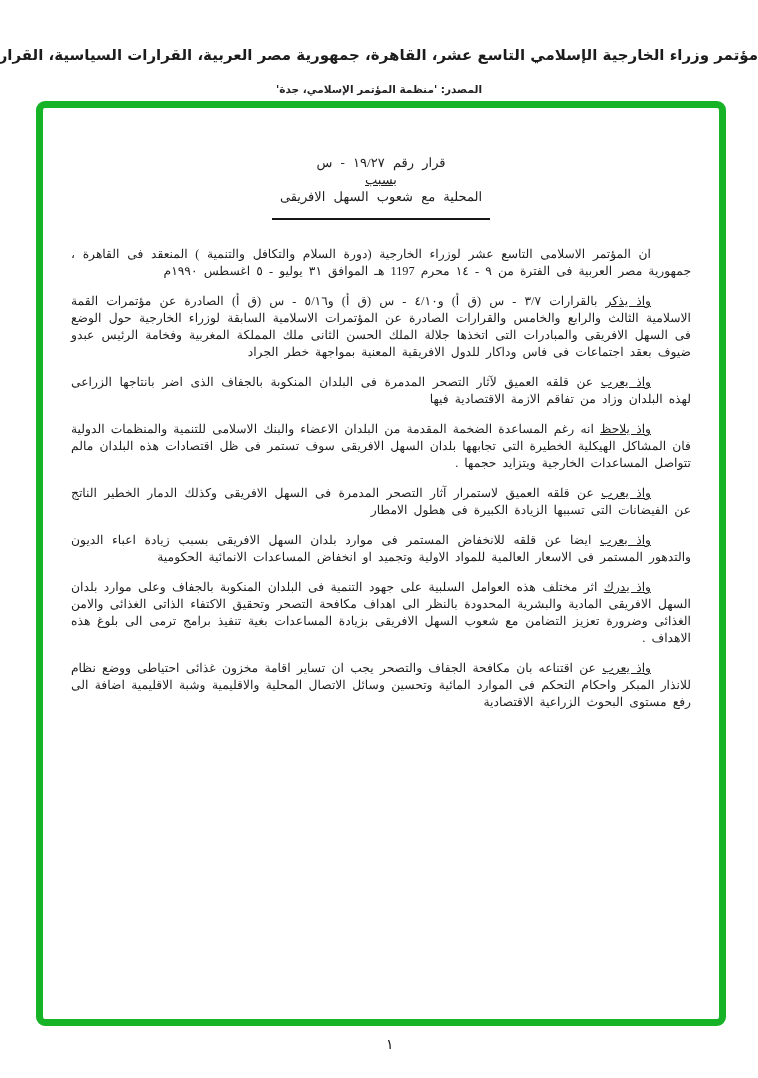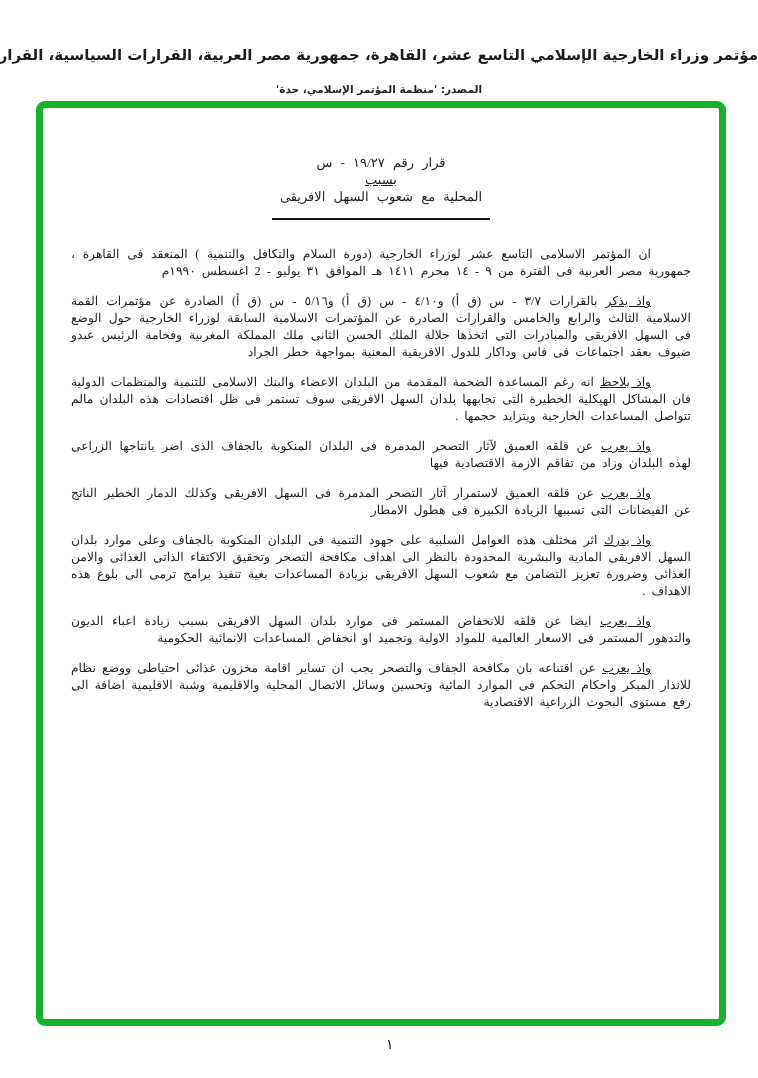--- a/index.html
+++ b/index.html
@@ -83,32 +83,32 @@
 <div class="doc-frame" style="border-color: rgb(23, 179, 38);">
   <div class="doc-content">
 
     <div class="decision-title">
       <div>قرار رقم ١٩/٢٧ - س</div>
       <div class="subject">بسبب</div>
       <div>المحلية مع شعوب السهل الافريقى</div>
     </div>
     <div class="title-divider"></div>
 
-    <p class="para first"><span class="lead"></span><span>ان المؤتمر الاسلامى التاسع عشر لوزراء الخارجية (دورة السلام والتكافل والتنمية ) المنعقد فى القاهرة ، جمهورية مصر العربية فى الفترة من ٩ - ١٤ محرم ١٤١١ هـ الموافق ٣١ يوليو - 2 اغسطس ١٩٩٠م</span></p>
+    <p class="para first"><span class="lead"></span><span>ان المؤتمر الاسلامى التاسع عشر لوزراء الخارجية (دورة السلام والتكافل والتنمية ) المنعقد فى القاهرة ، جمهورية مصر العربية فى الفترة من ٩ - ١٤ محرم 1197 هـ الموافق ٣١ يوليو - ٥ اغسطس ١٩٩٠م</span></p>
 
     <p class="para"><span class="lead">واذ يذكر</span><span> بالقرارات ٣/٧ - س (ق أ) و٤/١٠ - س (ق أ) و٥/١٦ - س (ق أ) الصادرة عن مؤتمرات القمة الاسلامية الثالث والرابع والخامس والقرارات الصادرة عن المؤتمرات الاسلامية السابقة لوزراء الخارجية حول الوضع فى السهل الافريقى والمبادرات التى اتخذها جلالة الملك الحسن الثانى ملك المملكة المغربية وفخامة الرئيس عبدو ضيوف بعقد اجتماعات فى فاس وداكار للدول الافريقية المعنية بمواجهة خطر الجراد</span></p>
 
+    <p class="para"><span class="lead">واذ يعرب</span><span> عن قلقه العميق لآثار التصحر المدمرة فى البلدان المنكوبة بالجفاف الذى اضر بانتاجها الزراعى لهذه البلدان وزاد من تفاقم الازمة الاقتصادية فيها</span></p>
+
     <p class="para"><span class="lead">واذ يلاحظ</span><span> انه رغم المساعدة الضخمة المقدمة من البلدان الاعضاء والبنك الاسلامى للتنمية والمنظمات الدولية فان المشاكل الهيكلية الخطيرة التى تجابهها بلدان السهل الافريقى سوف تستمر فى ظل اقتصادات هذه البلدان مالم تتواصل المساعدات الخارجية ويتزايد حجمها .</span></p>
-
-    <p class="para"><span class="lead">واذ يعرب</span><span> عن قلقه العميق لآثار التصحر المدمرة فى البلدان المنكوبة بالجفاف الذى اضر بانتاجها الزراعى لهذه البلدان وزاد من تفاقم الازمة الاقتصادية فيها</span></p>
 
     <p class="para"><span class="lead">واذ يعرب</span><span> عن قلقه العميق لاستمرار آثار التصحر المدمرة فى السهل الافريقى وكذلك الدمار الخطير الناتج عن الفيضانات التى تسببها الزيادة الكبيرة فى هطول الامطار</span></p>
 
+    <p class="para"><span class="lead">واذ يعرب</span><span> ايضا عن قلقه للانخفاض المستمر فى موارد بلدان السهل الافريقى بسبب زيادة اعباء الديون والتدهور المستمر فى الاسعار العالمية للمواد الاولية وتجميد او انخفاض المساعدات الانمائية الحكومية</span></p>
+
     <p class="para"><span class="lead">واذ يدرك</span><span> اثر مختلف هذه العوامل السلبية على جهود التنمية فى البلدان المنكوبة بالجفاف وعلى موارد بلدان السهل الافريقى المادية والبشرية المحدودة بالنظر الى اهداف مكافحة التصحر وتحقيق الاكتفاء الذاتى الغذائى والامن الغذائى وضرورة تعزيز التضامن مع شعوب السهل الافريقى بزيادة المساعدات بغية تنفيذ برامج ترمى الى بلوغ هذه الاهداف .</span></p>
-
-    <p class="para"><span class="lead">واذ يعرب</span><span> ايضا عن قلقه للانخفاض المستمر فى موارد بلدان السهل الافريقى بسبب زيادة اعباء الديون والتدهور المستمر فى الاسعار العالمية للمواد الاولية وتجميد او انخفاض المساعدات الانمائية الحكومية</span></p>
 
     <p class="para"><span class="lead">واذ يعرب</span><span> عن اقتناعه بان مكافحة الجفاف والتصحر يجب ان تساير اقامة مخزون غذائى احتياطى ووضع نظام للانذار المبكر واحكام التحكم فى الموارد المائية وتحسين وسائل الاتصال المحلية والاقليمية وشبة الاقليمية اضافة الى رفع مستوى البحوث الزراعية الاقتصادية</span></p>
 
   </div>
 </div>
 
 <div class="page-number">١</div>
 
 </body></html>

